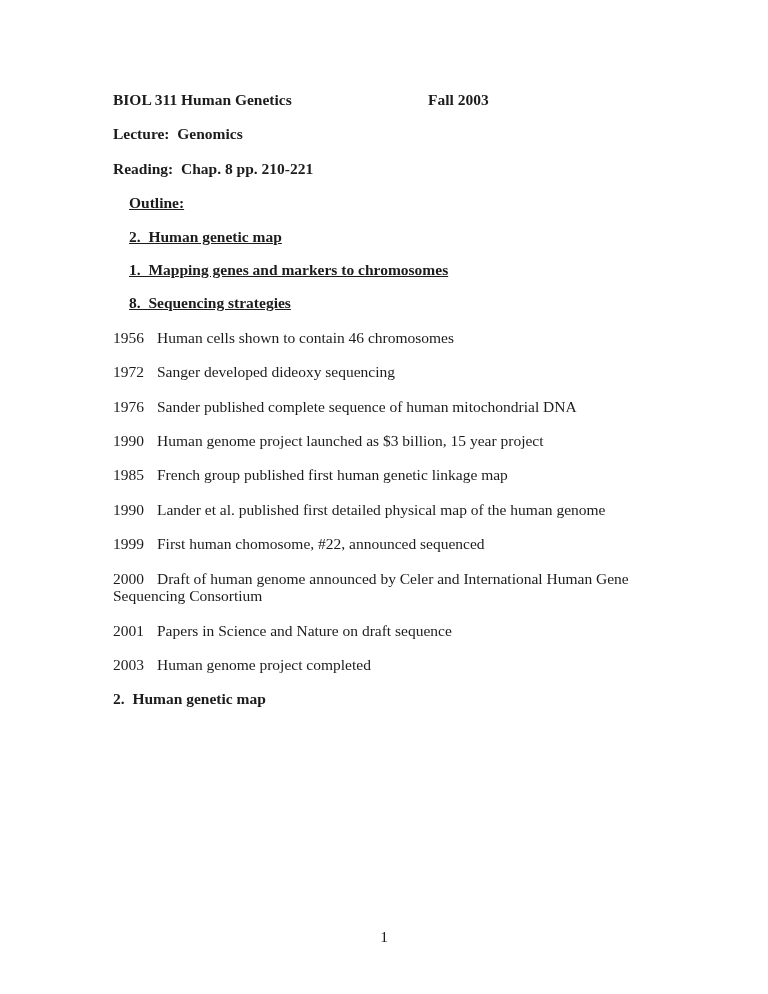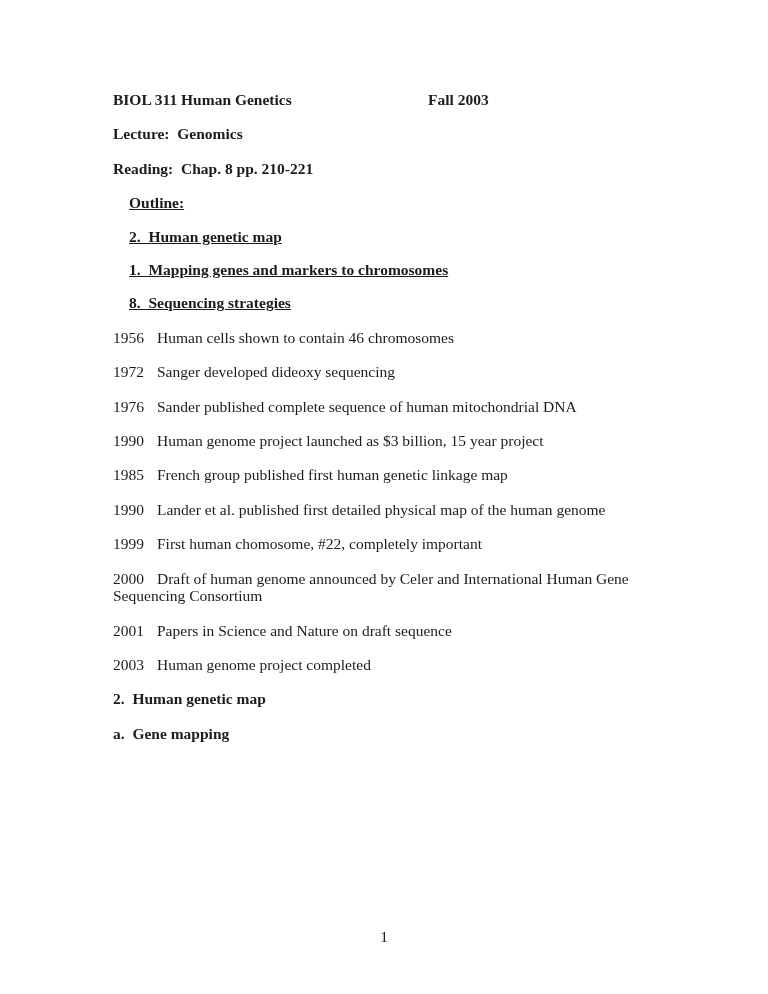--- a/index.html
+++ b/index.html
@@ -67,25 +67,24 @@
     </div>
 
 
 
     <div class="milestone"><span>1956</span><span class="m-tab"></span><span class="pre">Human cells shown to contain 46 chromosomes</span></div>
     <div class="milestone"><span>1972</span><span class="m-tab"></span><span class="pre">Sanger developed dideoxy sequencing</span></div>
     <div class="milestone"><span>1976</span><span class="m-tab"></span><span class="pre">Sander published complete sequence of human mitochondrial DNA</span></div>
     <div class="milestone"><span>1990</span><span class="m-tab"></span><span class="pre">Human genome project launched as $3 billion, 15 year project</span></div>
     <div class="milestone"><span>1985</span><span class="m-tab"></span><span class="pre">French group published first human genetic linkage map</span></div>
     <div class="milestone"><span>1990</span><span class="m-tab"></span><span class="pre">Lander et al. published first detailed physical map of the human genome</span></div>
-    <div class="milestone"><span>1999</span><span class="m-tab"></span><span class="pre">First human chomosome, #22, completely important</span></div>
+    <div class="milestone"><span>1999</span><span class="m-tab"></span><span class="pre">First human chomosome, #22, announced sequenced</span></div>
     <div class="milestone"><span>2000</span><span class="m-tab"></span><span class="pre">Draft of human genome announced by Celer and International Human Gene Sequencing Consortium</span></div>
     <div class="milestone"><span>2001</span><span class="m-tab"></span><span class="pre">Papers in Science and Nature on draft sequence</span></div>
     <div class="milestone"><span>2003</span><span class="m-tab"></span><span class="pre">Human genome project completed</span></div>
 
     <div class="blk bold pre">2.  Human genetic map</div>
 
-    <div class="blk bold pre">a.  Gene mapping</div>
 
   </div>
 
   <div class="page-number">1</div>
 </div>
 
 </body></html>

